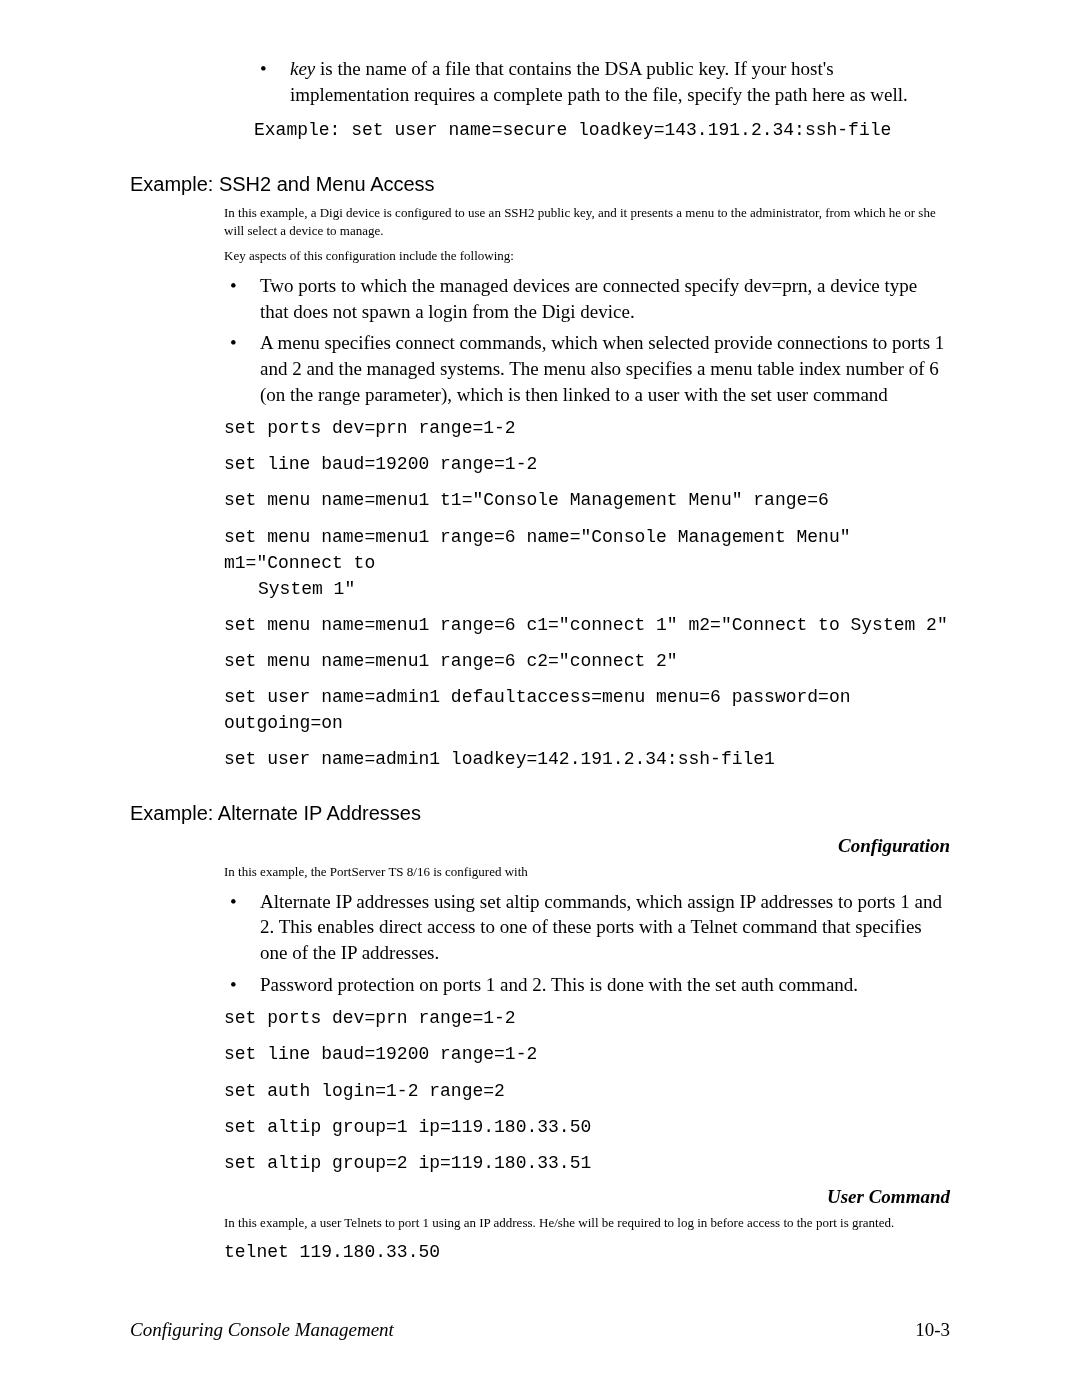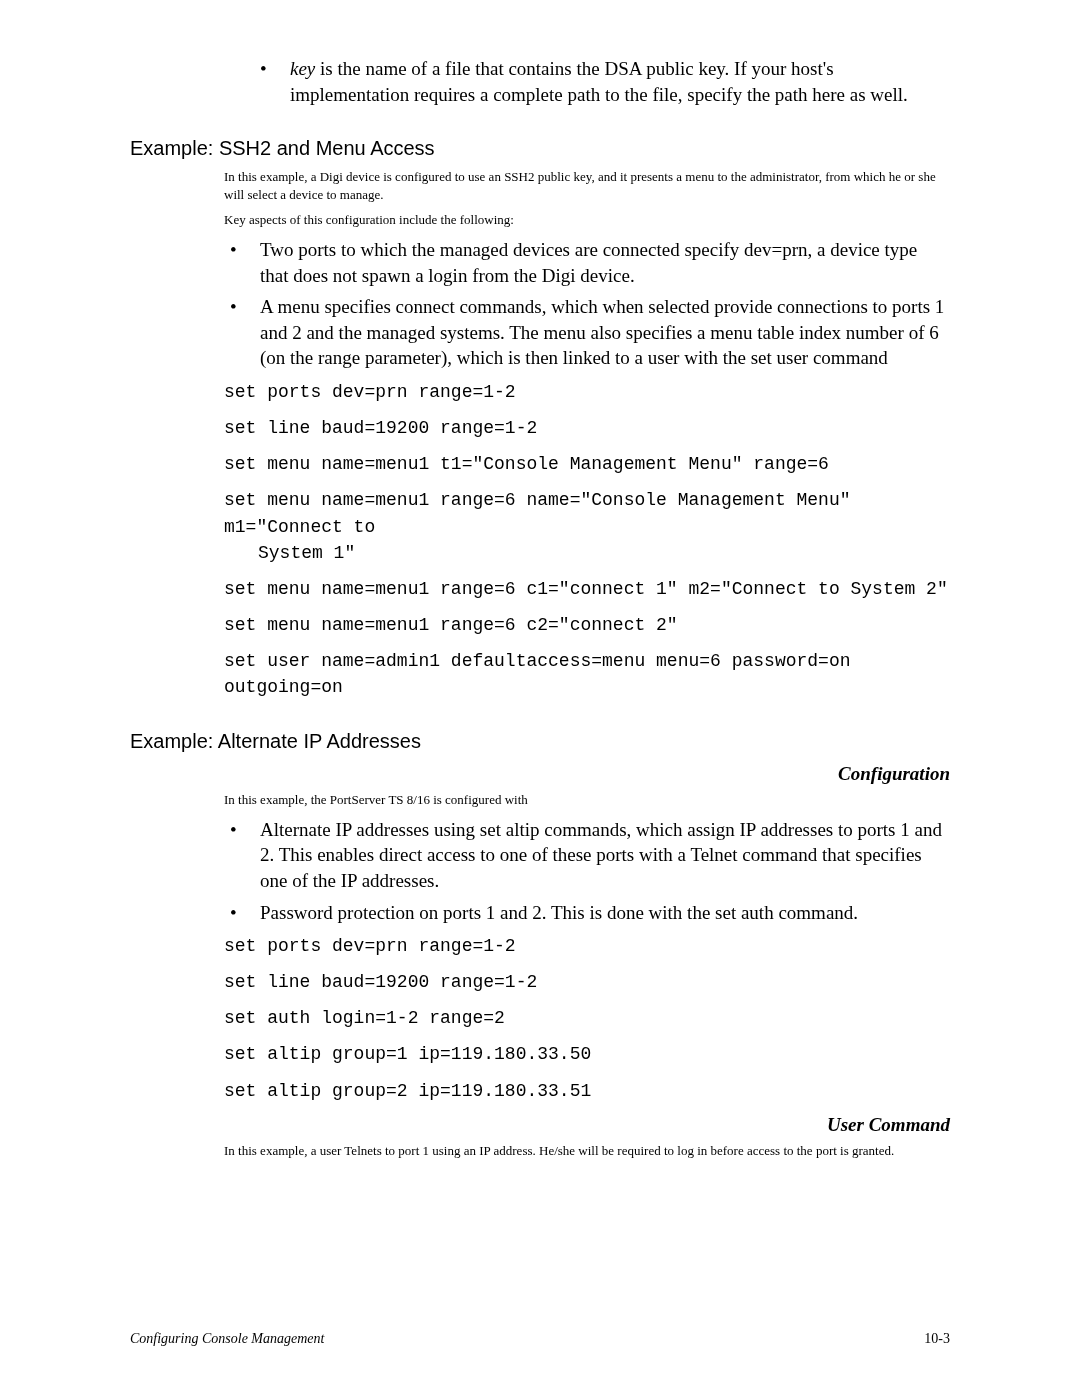--- a/index.html
+++ b/index.html
@@ -67,41 +67,42 @@
     text-align: right;
   }
   .code-block {
     margin-top: 8px;
     margin-bottom: 8px;
   }
   .code-line { margin-bottom: 10px; }
   .code-line-indent { padding-left: 34px; }
   .footer {
     position: absolute;
-    bottom: 50px;
+    bottom: 56px;
     left: 130px;
     right: 130px;
     display: flex;
     justify-content: space-between;
-    font-size: 14px;
+    font-size: 19px;
   }
   .footer-left { font-style: italic; }
 </style>
 </head>
 <body>
 
 <div class="page">
 
   <div class="indent-block">
     <div class="bullet-row" style="margin-left:30px;">
       <div class="bullet-dot">•</div>
       <div class="bullet-text">
         <span class="italic">key</span><span> is the name of a file that contains the DSA public key. If your host's implementation requires a complete path to the file, specify the path here as well.</span>
       </div>
     </div>
+    <div class="mono code-line" style="margin-left:30px;margin-top:10px;">Example: set user name=secure loadkey=143.191.2.34:ssh-file</div>
   </div>
 
   <div class="section-heading">Example: SSH2 and Menu Access</div>
   <div class="indent-block">
     <div class="para">In this example, a Digi device is configured to use an SSH2 public key, and it presents a menu to the administrator, from which he or she will select a device to manage.</div>
     <div class="para">Key aspects of this configuration include the following:</div>
 
     <div class="bullet-row">
       <div class="bullet-dot">•</div>
       <div class="bullet-text">Two ports to which the managed devices are connected specify dev=prn, a device type that does not spawn a login from the Digi device.</div>
@@ -113,20 +114,21 @@
 
     <div class="code-block">
       <div class="mono code-line">set ports dev=prn range=1-2</div>
       <div class="mono code-line">set line baud=19200 range=1-2</div>
       <div class="mono code-line">set menu name=menu1 t1="Console Management Menu" range=6</div>
       <div class="mono" style="margin-bottom:0;">set menu name=menu1 range=6 name="Console Management Menu" m1="Connect to</div>
       <div class="mono code-line code-line-indent">System 1"</div>
       <div class="mono code-line">set menu name=menu1 range=6 c1="connect 1" m2="Connect to System 2"</div>
       <div class="mono code-line">set menu name=menu1 range=6 c2="connect 2"</div>
       <div class="mono code-line">set user name=admin1 defaultaccess=menu menu=6 password=on  outgoing=on</div>
+      <div class="mono code-line">set user name=admin1 loadkey=142.191.2.34:ssh-file1</div>
     </div>
   </div>
 
   <div class="section-heading">Example: Alternate IP Addresses</div>
   <div class="indent-block">
     <div class="sub-italic-bold">Configuration</div>
     <div class="para">In this example, the PortServer TS 8/16 is configured with</div>
 
     <div class="bullet-row">
       <div class="bullet-dot">•</div>
@@ -140,19 +142,20 @@
     <div class="code-block">
       <div class="mono code-line">set ports dev=prn range=1-2</div>
       <div class="mono code-line">set line baud=19200 range=1-2</div>
       <div class="mono code-line">set auth login=1-2 range=2</div>
       <div class="mono code-line">set altip group=1 ip=119.180.33.50</div>
       <div class="mono code-line">set altip group=2 ip=119.180.33.51</div>
     </div>
 
     <div class="sub-italic-bold">User Command</div>
     <div class="para">In this example, a user Telnets to port 1 using an IP address. He/she will be required to log in before access to the port is granted.</div>
+    <div class="mono code-line">telnet 119.180.33.50</div>
   </div>
 
   <div class="footer">
     <div class="footer-left">Configuring Console Management</div>
     <div>10-3</div>
   </div>
 </div>
 
 </body></html>

